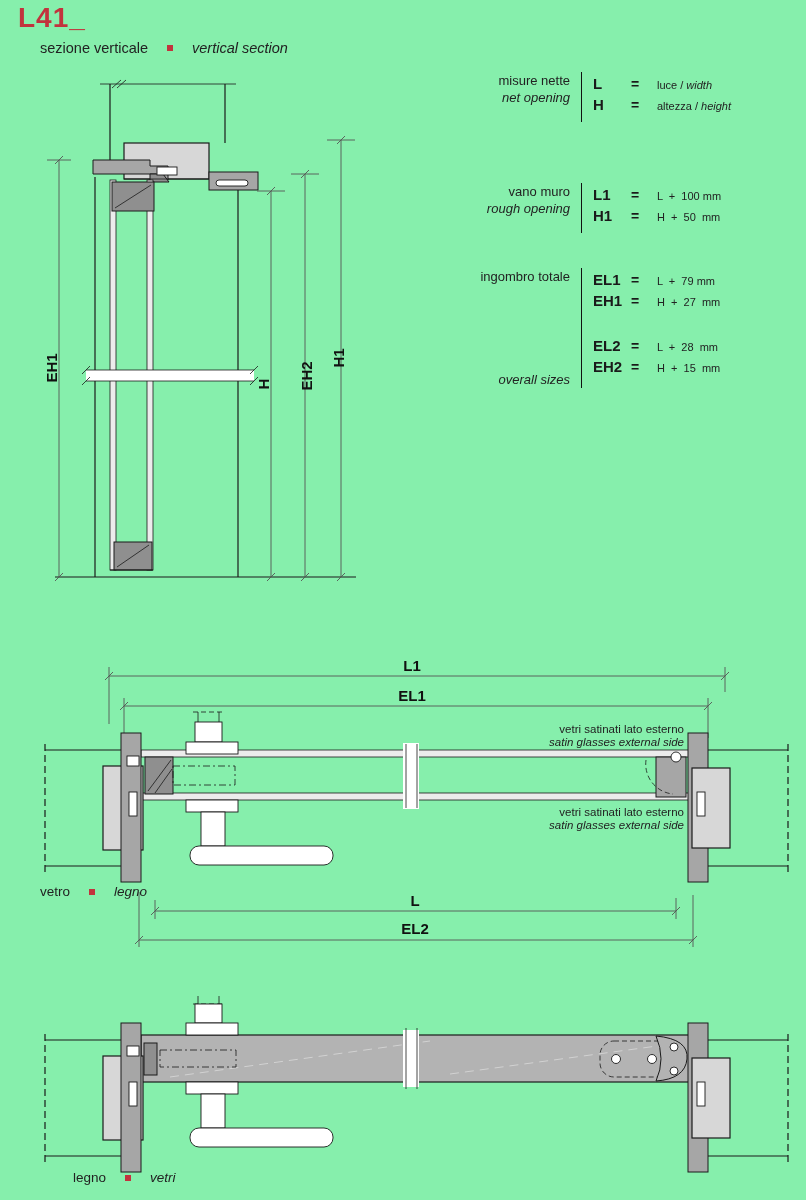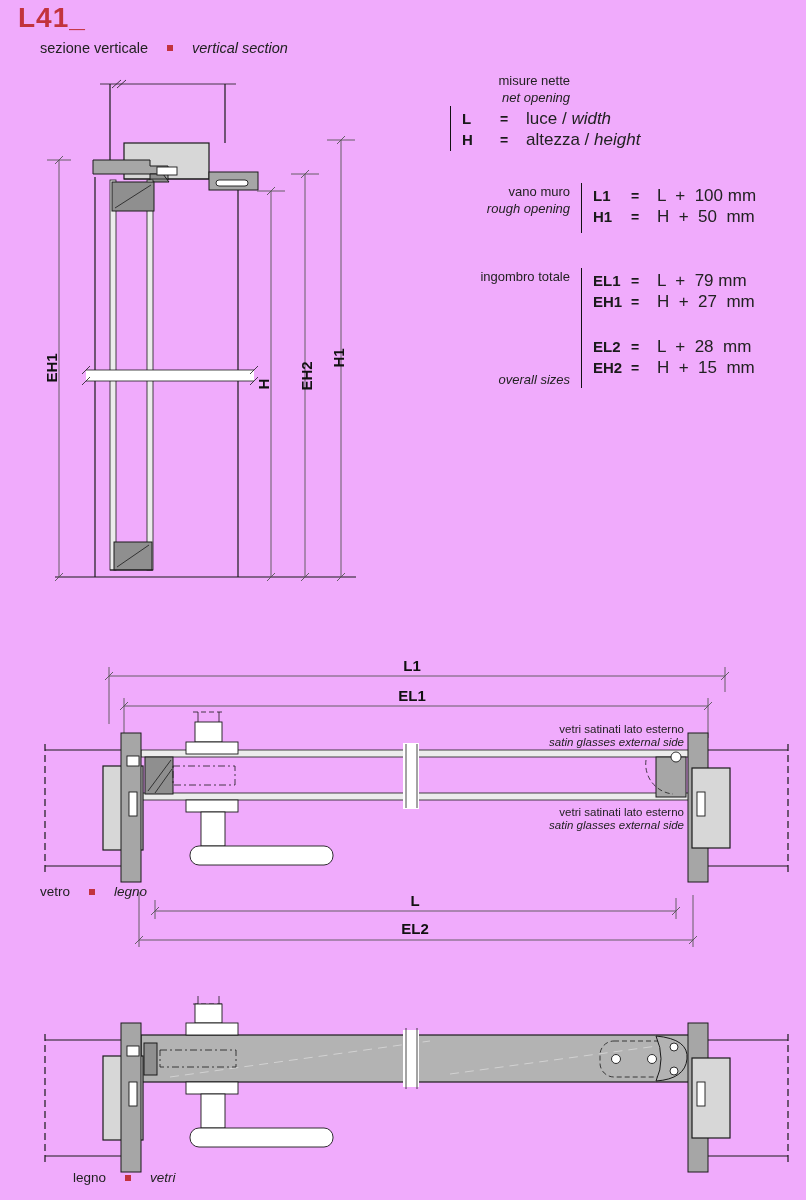--- a/index.html
+++ b/index.html
@@ -1,32 +1,32 @@
 <!DOCTYPE html>
 <html><head>
 <meta charset="utf-8">
 <style>
   html,body{margin:0;padding:0;background:#fff;}
-  .page{position:relative;width:806px;height:1200px;background:#f0abfc;overflow:hidden;
+  .page{position:relative;width:806px;height:1200px;background:#86efac;overflow:hidden;
         font-family:"Liberation Sans",sans-serif;color:#1a1a1a;}
   .abs{position:absolute;}
   .title{left:18px;top:2px;font-size:28px;font-weight:bold;color:#c2333d;letter-spacing:1px;}
   .seclabel{display:flex;align-items:center;gap:19px;font-size:14.5px;color:#222;}
   .seclabel .en{font-style:italic;}
   .bullet{width:6px;height:6px;background:#c2333d;display:inline-block;}
   
   .legend{position:absolute;display:flex;}
   .legend .lab{width:120px;text-align:right;padding-right:11px;font-size:13px;line-height:17px;color:#222;
                display:flex;flex-direction:column;}
   .legend .lab .en{font-style:italic;}
   .legend .rows{border-left:1.5px solid #111;padding-left:11px;display:flex;flex-direction:column;}
   .lrow{display:flex;align-items:baseline;height:21px;}
   .sym{font-weight:bold;font-size:15px;width:38px;flex:none;}
   .eqb{font-weight:bold;font-size:14px;width:26px;flex:none;}
-  .val{font-size:17px;color:#222;white-space:pre;}
+  .val{font-size:11px;color:#222;white-space:pre;}
   .val .ital{font-style:italic;}
   .gap24{height:24px;flex:none;}
   .pt4{padding-top:3px;}
   
   svg{position:absolute;overflow:visible;}
   .ln{stroke:#1a1a1a;stroke-width:1.2;fill:none;}
   .thin{stroke:#1a1a1a;stroke-width:0.8;fill:none;}
   .dim{stroke:#555;stroke-width:0.9;fill:none;}
   .mid{fill:#a6a6a6;stroke:#1a1a1a;stroke-width:1;}
   .dark{fill:#8f8f8f;stroke:#1a1a1a;stroke-width:1;}
@@ -48,21 +48,21 @@
 <div class="page">
 
   <div class="abs title">L41_</div>
 
   <div class="abs seclabel" style="left:40px;top:40px;">
     <span>sezione verticale</span>
     <span class="bullet"></span>
     <span class="en">vertical section</span>
   </div>
 
-  <div class="legend" style="left:450px;top:72px;height:50px;flex-direction:column;">
+  <div class="legend" style="left:450px;top:72px;height:50px;">
     <div class="lab">
       <span>misure nette</span>
       <span class="en">net opening</span>
     </div>
     <div class="rows pt4">
       <div class="lrow">
         <span class="sym">L</span>
         <span class="eqb">=</span>
         <span class="val"><span>luce /</span> <span class="ital">width</span></span>
       </div>

